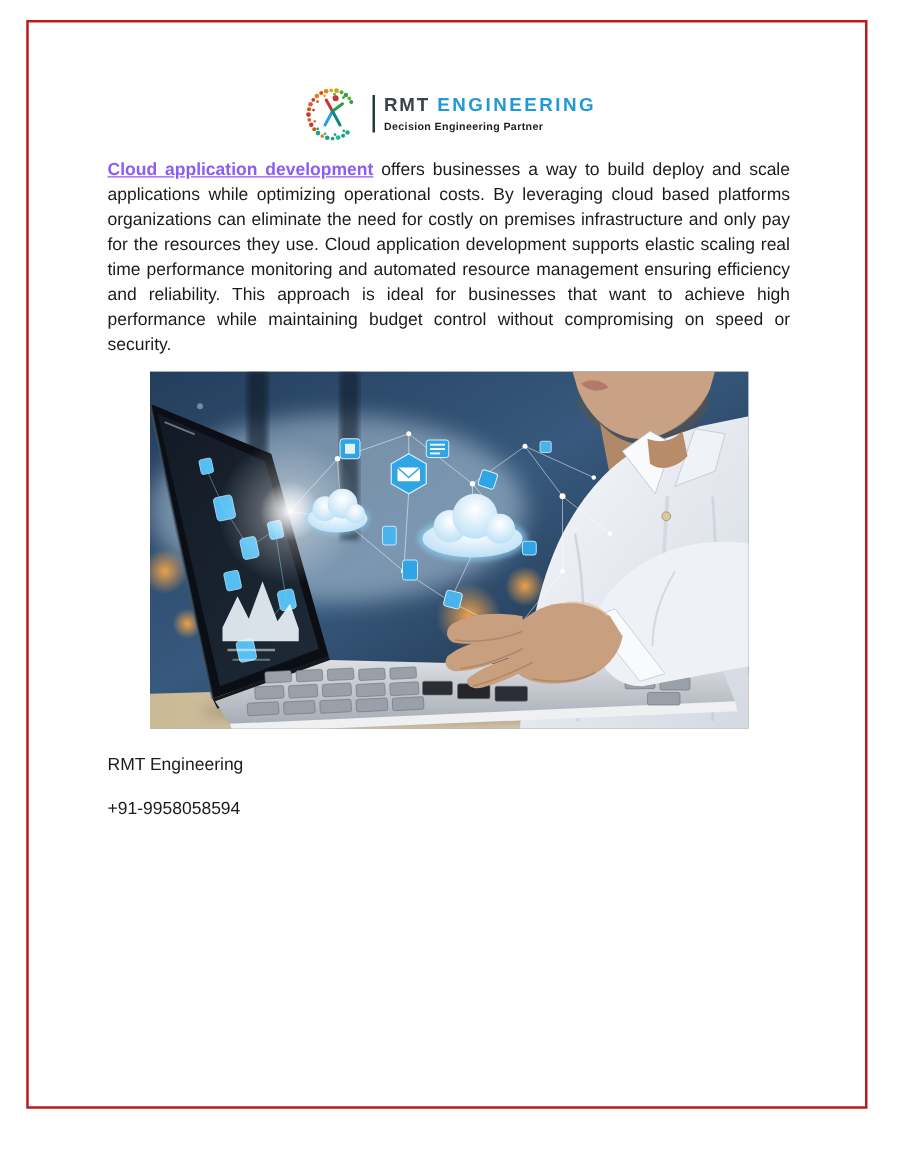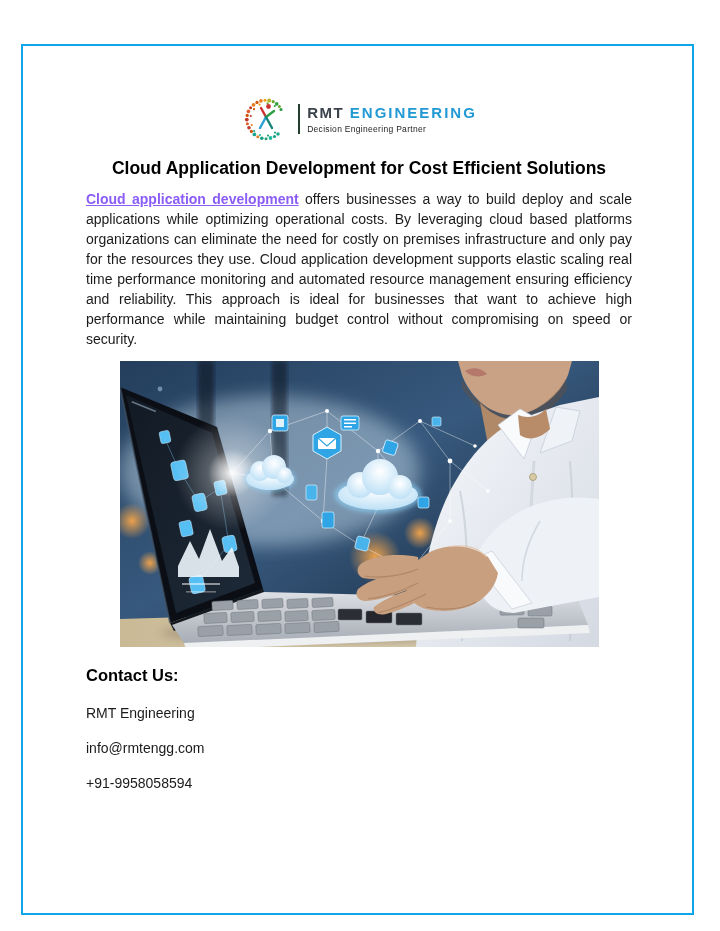--- a/index.html
+++ b/index.html
@@ -2,32 +2,32 @@
 <html><head>
 <meta charset="utf-8">
 <style>
   * { margin:0; padding:0; box-sizing:border-box; }
   html,body { background:#ffffff; }
   .canvas {
     position:relative; width:720px; height:931px; background:#ffffff;
     font-family:"Liberation Sans", sans-serif; color:#1c1c1c; overflow:hidden;
   }
   .page {
-    position:absolute; top:44px; left:21px; width:673px; height:871px;
-    border:2px solid #0ea5e9; background:#ffffff;
+    position:absolute; top:16px; left:21px; width:673px; height:871px;
+    border:2px solid #b91c1c; background:#ffffff;
     padding:48px 60px 0 63px;
   }
   
   .logo { display:flex; justify-content:center; align-items:center; gap:7px; height:50px; }
   .logo-globe { width:50px; height:50px; flex:0 0 auto; }
   .logo-text { border-left:2px solid #23402e; padding-left:7px; }
   .brand-line { font-size:15px; font-weight:bold; letter-spacing:1.5px; line-height:18px; white-space:nowrap; }
   .brand-primary { color:#3a434b; }
   .brand-secondary { color:#2199d4; letter-spacing:2px; }
-  .tagline { font-size:8.5px; font-weight:normal; color:#1d1d1d; letter-spacing:.3px; margin-top:2px; white-space:nowrap; }
+  .tagline { font-size:8.5px; font-weight:bold; color:#1d1d1d; letter-spacing:.3px; margin-top:2px; white-space:nowrap; }
   
   h1.title { margin-top:12px; font-size:17.5px; line-height:24px; text-align:center; color:#000; font-weight:bold; }
   p.body-text { margin-top:9px; font-size:14px; line-height:20px; text-align:justify; color:#1b1b1b; }
   a.doc-link { color:#8b5cf6; font-weight:bold; }
   
   figure.hero { margin:12px auto 0; width:479px; height:286px; overflow:hidden; }
   figure.hero svg { display:block; }
   
   h2.contact-heading { margin-top:19px; font-size:16.5px; font-weight:bold; color:#000; }
   p.contact-line { margin-top:21px; font-size:14px; color:#1b1b1b; line-height:14px; }
@@ -84,21 +84,20 @@
           <path d="M25,23 L31,34" stroke="#14857a" stroke-width="2.4" fill="none"></path>
           <circle cx="27.5" cy="12.5" r="2.4" fill="#cc3333"></circle>
         </g>
       </svg>
       <div class="logo-text">
         <div class="brand-line"><span class="brand-primary">RMT</span> <span class="brand-secondary">ENGINEERING</span></div>
         <div class="tagline">Decision Engineering Partner</div>
       </div>
     </header>
 
-    <h1 class="title">Cloud Application Development for Cost Efficient Solutions</h1>
 
     <p class="body-text"><a href="#" class="doc-link">Cloud application development</a><span> offers businesses a way to build deploy and scale applications while optimizing operational costs. By leveraging cloud based platforms organizations can eliminate the need for costly on premises infrastructure and only pay for the resources they use. Cloud application development supports elastic scaling real time performance monitoring and automated resource management ensuring efficiency and reliability. This approach is ideal for businesses that want to achieve high performance while maintaining budget control without compromising on speed or security.</span></p>
 
     <figure class="hero">
       <svg width="479" height="286" viewBox="0 0 479 286" xmlns="http://www.w3.org/2000/svg">
         <defs>
           <linearGradient id="bg" x1="0" y1="0" x2="1" y2="1">
             <stop offset="0" stop-color="#243e5c"></stop>
               <stop offset="0.45" stop-color="#37597d"></stop>
               <stop offset="1" stop-color="#152439"></stop>
@@ -320,19 +319,17 @@
             <path d="M244,215 C262,218 284,214 298,208"></path>
             <path d="M248,238 C266,236 286,228 298,222"></path>
             <path d="M258,252 C274,248 292,240 306,233"></path>
             <path d="M306,246 C324,250 344,248 356,241"></path>
           </g>
           <path d="M330,186 C344,183 358,186 366,196" stroke="#e2bd9a" stroke-width="1.4" opacity="0.7" fill="none"></path>
         </g>
       </svg>
     </figure>
 
-    <h2 class="contact-heading">Contact Us:</h2>
     <p class="contact-line">RMT Engineering</p>
-    <p class="contact-line">info@rmtengg.com</p>
     <p class="contact-line">+91-9958058594</p>
 
   </div>
 </div>
 
 </body></html>

